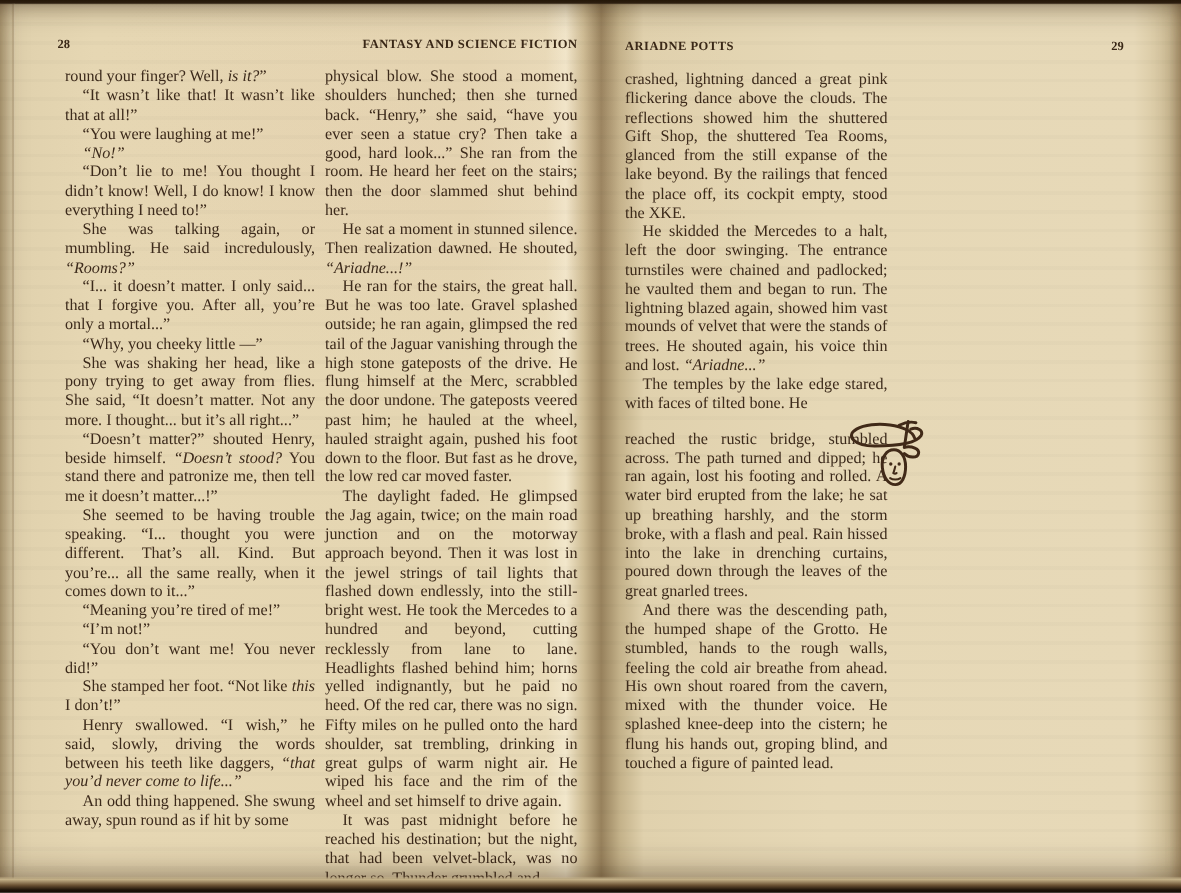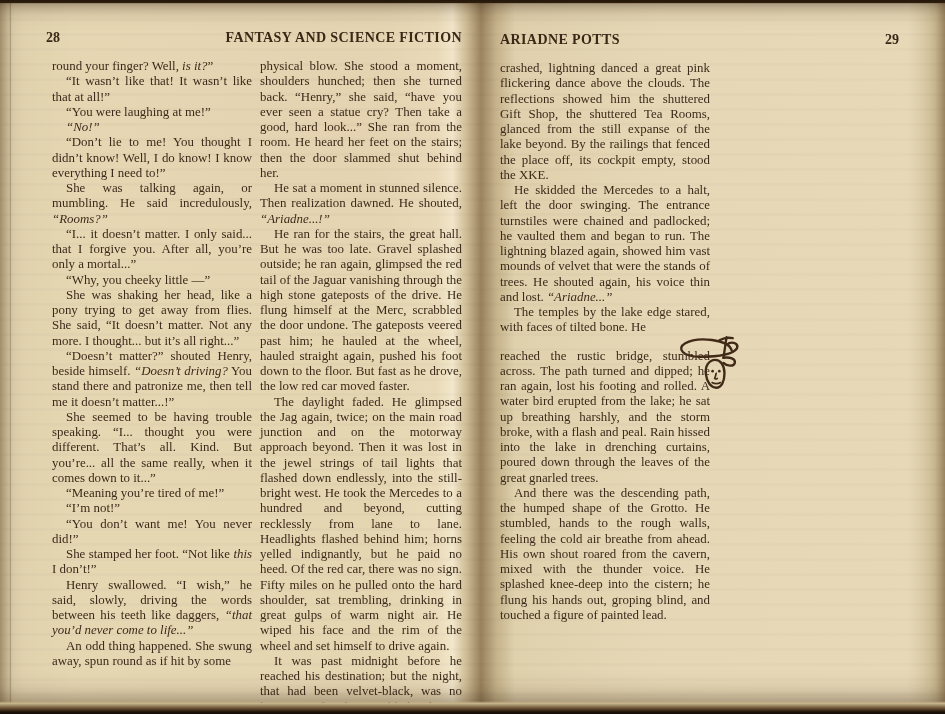--- a/index.html
+++ b/index.html
@@ -43,21 +43,21 @@
   .bottom-band{
     position:absolute;left:0;bottom:0;width:945px;height:13px;
     background:linear-gradient(180deg, rgba(0,0,0,0) 0%, #c8b58c 18%, #6b5234 55%, #1c1208 85%, #140c05 100%);
   }
   .page{position:absolute;top:0;height:100%;color:#3c2a1b;}
   .page-left{left:0;width:470px;}
   .page-right{left:497px;width:448px;}
 
   .page-header{
     display:flex;justify-content:space-between;align-items:baseline;
-    font-weight:bold;font-size:14px;letter-spacing:0.4px;color:#3a2817;
+    font-weight:bold;font-size:10px;letter-spacing:0.4px;color:#3a2817;
   }
   .page-left .page-header{margin:27px 8px 0 46px;}
   .page-right .page-header{margin:29px 0 0 3px;width:432px;gap:18px;}
   .page-right .pagenum{margin-right:33px;letter-spacing:0;text-align:right;}
   .page-left .pagenum{letter-spacing:0;}
 
   .textblock{display:flex;}
   .page-left .textblock{margin:13px 0 0 52px;gap:8px;}
   .page-right .textblock{margin:13px 0 0 3px;gap:13px;flex-direction:column;}
   .col{font-size:12.9px;line-height:15.25px;text-align:justify;}
@@ -89,21 +89,21 @@
       <div class="col">
           <p class="para">round your finger? Well, <em>is it?</em>”</p>
           <p class="para indent">“It wasn’t like that! It wasn’t like that at all!”</p>
           <p class="para indent">“You were laughing at me!”</p>
           <p class="para indent"><em>“No!”</em></p>
           <p class="para indent">“Don’t lie to me! You thought I didn’t know! Well, I do know! I know everything I need to!”</p>
           <p class="para indent">She was talking again, or mumbling. He said incredulously, <em>“Rooms?”</em></p>
           <p class="para indent">“I... it doesn’t matter. I only said... that I forgive you. After all, you’re only a mortal...”</p>
           <p class="para indent">“Why, you cheeky little —”</p>
           <p class="para indent">She was shaking her head, like a pony trying to get away from flies. She said, “It doesn’t matter. Not any more. I thought... but it’s all right...”</p>
-          <p class="para indent">“Doesn’t matter?” shouted Henry, beside himself. <em>“Doesn’t driving?</em> You stand there and patronize me, then tell me it doesn’t matter...!”</p>
+          <p class="para indent">“Doesn’t matter?” shouted Henry, beside himself. <em>“Doesn’t stood?</em> You stand there and patronize me, then tell me it doesn’t matter...!”</p>
           <p class="para indent">She seemed to be having trouble speaking. “I... thought you were different. That’s all. Kind. But you’re... all the same really, when it comes down to it...”</p>
           <p class="para indent">“Meaning you’re tired of me!”</p>
           <p class="para indent">“I’m not!”</p>
           <p class="para indent">“You don’t want me! You never did!”</p>
           <p class="para indent">She stamped her foot. “Not like <em>this</em> I don’t!”</p>
           <p class="para indent">Henry swallowed. “I wish,” he said, slowly, driving the words between his teeth like daggers, <em>“that you’d never come to life...”</em></p>
           <p class="para indent">An odd thing happened. She swung away, spun round as if hit by some</p>
         </div>
       <div class="col">
           <p class="para">physical blow. She stood a moment, shoulders hunched; then she turned back. “Henry,” she said, “have you ever seen a statue cry? Then take a good, hard look...” She ran from the room. He heard her feet on the stairs; then the door slammed shut behind her.</p>

